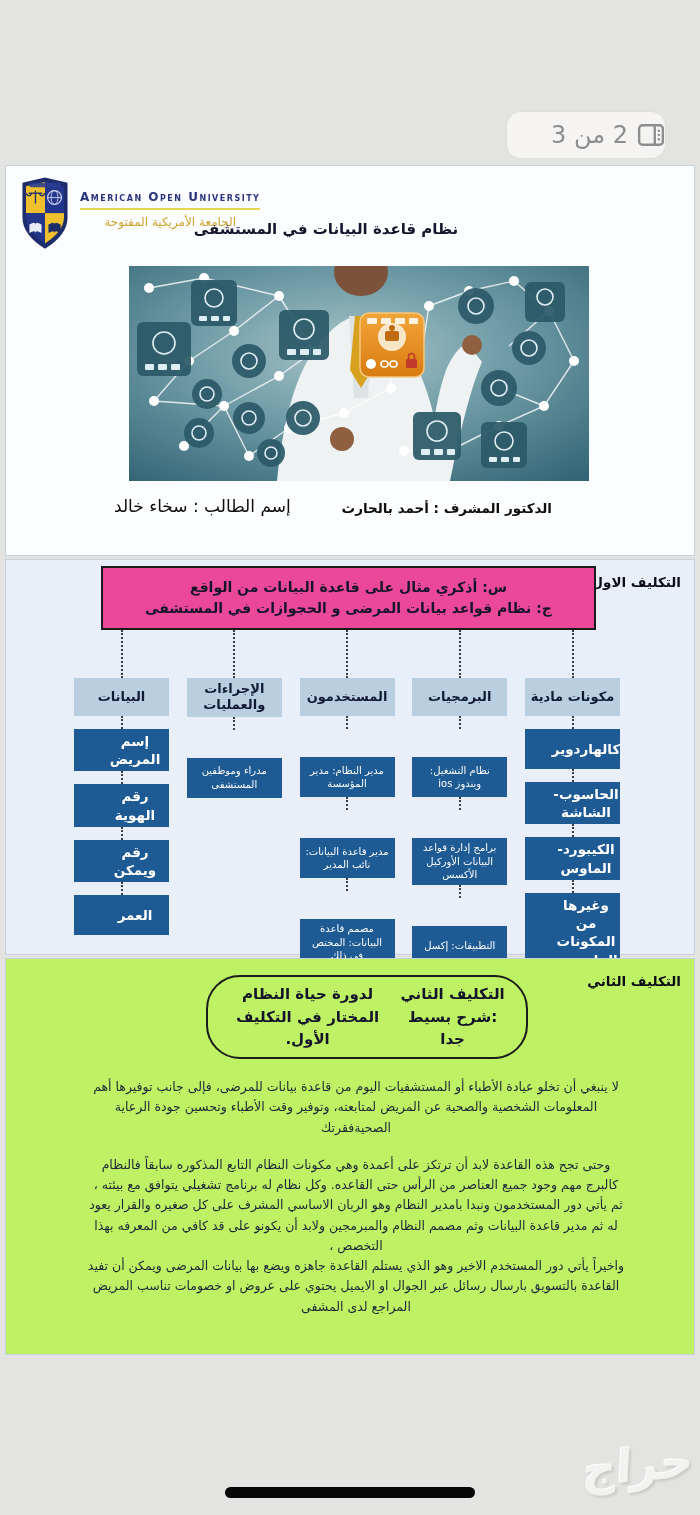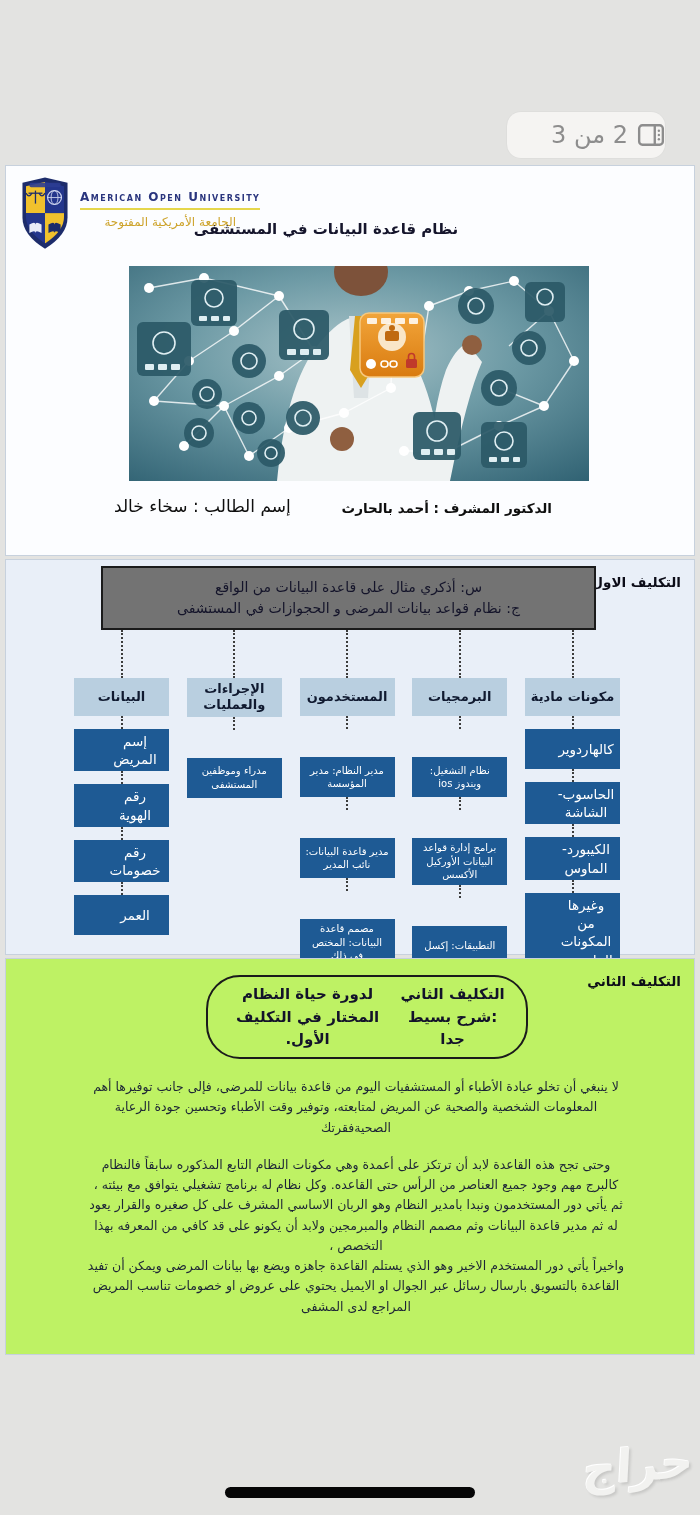--- a/index.html
+++ b/index.html
@@ -66,24 +66,24 @@
     font-size: 13.5px; font-weight: bold; color: #0e0e0e; direction: rtl;
   }
 
   
   .sec-label {
     position: absolute; top: 14px; right: 13px;
     font-size: 13.5px; font-weight: bold; color: #0c0c18; direction: rtl;
   }
   .qbox {
     position: absolute; top: 6px; left: 95px; width: 495px; min-height: 64px;
-    background: #737373; border: 2px solid #1b1b1b;
+    background: #ec4899; border: 2px solid #1b1b1b;
     display: flex; flex-direction: column; justify-content: center;
     text-align: center; direction: rtl;
-    font-size: 14px; font-weight: 400; color: #14142a;
+    font-size: 14px; font-weight: 700; color: #14142a;
     padding: 6px; line-height: 1.5;
   }
   .flow {
     position: absolute; top: 70px; left: 68px; right: 74px;
     display: flex; direction: rtl; justify-content: space-between;
   }
   .col { width: 95px; display: flex; flex-direction: column; }
   .vline { width: 0; border-left: 2px dotted #3c3c3c; align-self: center; }
   .vline.top { height: 48px; }
   .vline.mid { height: 13px; }
@@ -92,21 +92,21 @@
     display: flex; align-items: center; justify-content: center;
     text-align: center; direction: rtl; padding: 3px 4px;
     font-size: 13px; font-weight: bold; color: #101a30; line-height: 1.25;
   }
   .fbox {
     background: #1e5a94; color: #ffffff;
     display: flex; align-items: center; justify-content: center;
     text-align: center; direction: rtl; padding: 3px 5px;
     min-height: 40px; line-height: 1.35;
   }
-  .col.big .fbox { font-size: 13.5px; font-weight: normal; padding-left: 32px; }
+  .col.big .fbox { font-size: 13.5px; font-weight: bold; padding-left: 32px; }
   .col.small .fbox { font-size: 10px; margin-top: 28px; }
 
   
   .stadium {
     position: absolute; top: 16px; left: 200px; width: 322px; min-height: 62px;
     border: 2px solid #1b1b1b; border-radius: 34px;
     display: flex; align-items: center; justify-content: center;
     direction: rtl; text-align: center;
     font-size: 15px; font-weight: bold; color: #13132a;
     padding: 6px 14px; line-height: 1.5;
@@ -390,21 +390,21 @@
     </div>
 
     <div class="col big">
       <div class="vline top"></div>
       <div class="colhead">البيانات</div>
       <div class="vline mid"></div>
       <div class="fbox">إسم المريض</div>
       <div class="vline mid"></div>
       <div class="fbox">رقم الهوية</div>
       <div class="vline mid"></div>
-      <div class="fbox">رقم خصومات</div>
+      <div class="fbox">رقم ويمكن</div>
       <div class="vline mid"></div>
       <div class="fbox">العمر</div>
     </div>
 
   </div>
 </div>
 
 <div class="panel" id="panel3">
   <div class="sec-label">التكليف الثاني</div>
 

